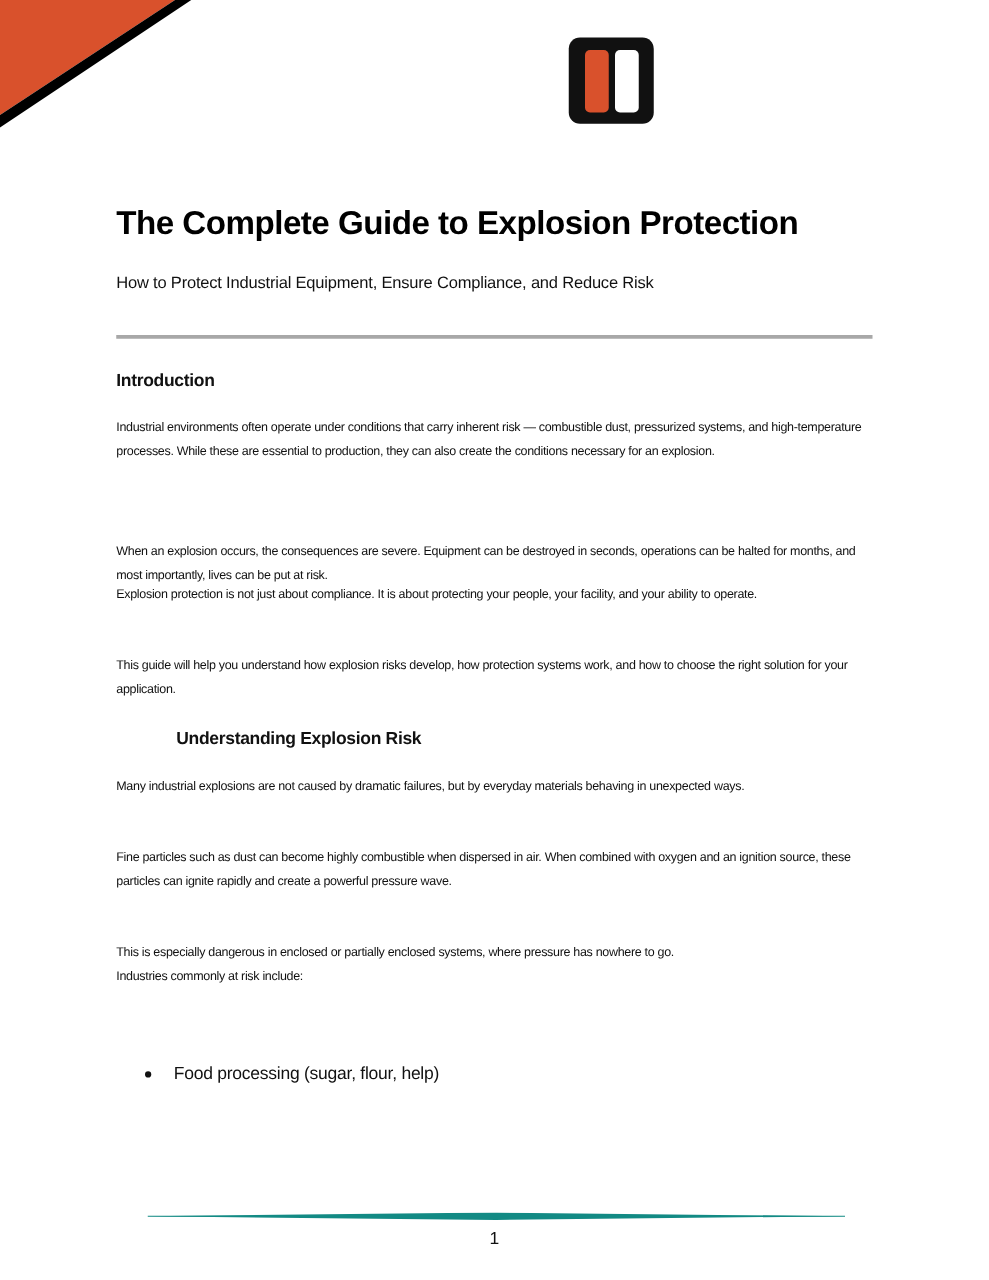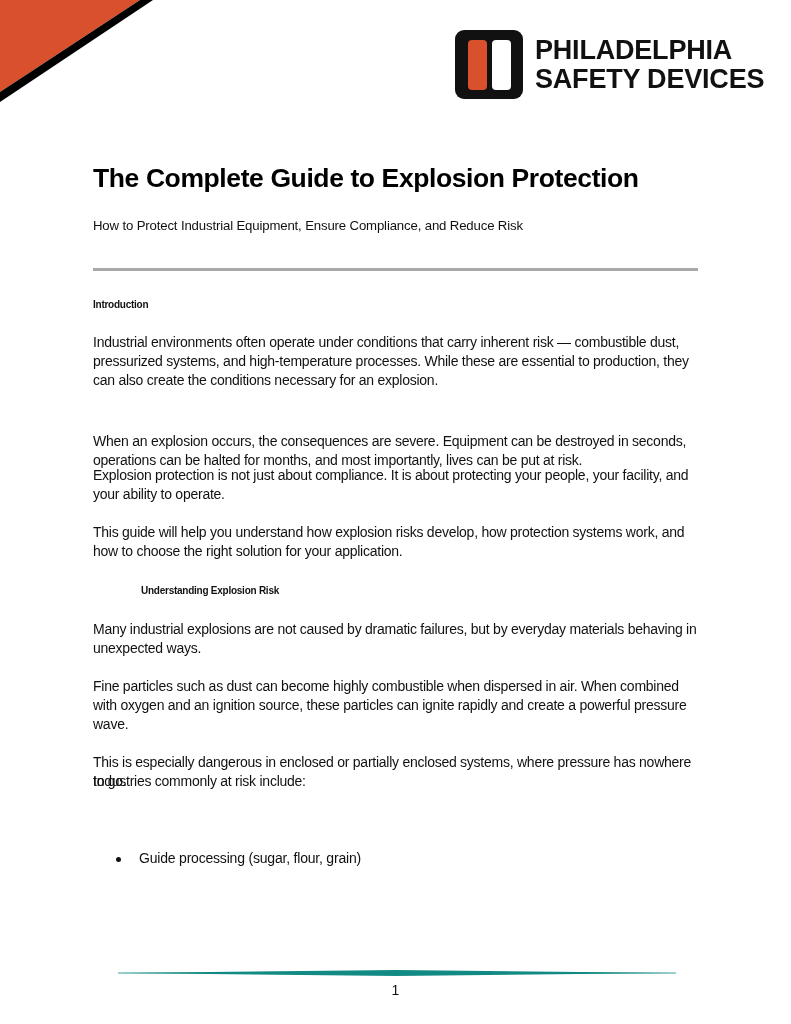--- a/index.html
+++ b/index.html
@@ -85,28 +85,28 @@
       top: 268px;
       left: 0;
       width: 605px;
       height: 3px;
       background: #a8a8a8;
     }
     .block {
       position: absolute;
       left: 0;
       width: 605px;
-      font-size: 14px;
+      font-size: 10px;
       line-height: 19px;
       letter-spacing: -0.25px;
       color: #111;
     }
     .heading {
       font-weight: bold;
-      font-size: 10px;
+      font-size: 14px;
     }
     .bullet-list {
       position: absolute;
       left: 0;
       width: 605px;
       list-style: none;
     }
     .bullet-item {
       position: relative;
       height: 19px;
@@ -147,24 +147,20 @@
 <svg class="corner" viewBox="0 0 160 110" width="160" height="110">
   <polygon points="0,0 140,0 0,92" fill="#d9512c"></polygon>
   <polygon points="140,0 153,0 0,102 0,92" fill="#000000"></polygon>
 </svg>
 
 <div class="logo">
   <div class="logo-mark">
     <div class="bar-left"></div>
     <div class="bar-right"></div>
   </div>
-  <div class="logo-text">
-    <div>PHILADELPHIA</div>
-    <div>SAFETY DEVICES</div>
-  </div>
 </div>
 
 <div class="content">
   <h1 class="doc-title">The Complete Guide to Explosion Protection</h1>
   <div class="doc-subtitle">How to Protect Industrial Equipment, Ensure Compliance, and Reduce Risk</div>
   <div class="rule"></div>
 
   <div class="block heading" style="top:295px;">Introduction</div>
 
   <p class="block" style="top:333px;">Industrial environments often operate under conditions that carry inherent risk — combustible dust, pressurized systems, and high-temperature processes. While these are essential to production, they can also create the conditions necessary for an explosion.</p>
@@ -175,21 +171,21 @@
   <div class="block heading" style="top:581px;margin-left:48px;">Understanding Explosion Risk</div>
 
   <p class="block" style="top:620px;">Many industrial explosions are not caused by dramatic failures, but by everyday materials behaving in unexpected ways.</p>
   <p class="block" style="top:677px;">Fine particles such as dust can become highly combustible when dispersed in air. When combined with oxygen and an ignition source, these particles can ignite rapidly and create a powerful pressure wave.</p>
   <p class="block" style="top:753px;">This is especially dangerous in enclosed or partially enclosed systems, where pressure has nowhere to go.</p>
   <p class="block" style="top:772px;">Industries commonly at risk include:</p>
 
   <ul class="bullet-list" style="top:849px;">
     <li class="bullet-item">
       <span class="bullet-dot"></span>
-      <span>Guide processing (sugar, flour, grain)</span>
+      <span>Food processing (sugar, flour, help)</span>
     </li>
   </ul>
 </div>
 
 <svg class="footer-rule" viewBox="0 0 558 6" width="558" height="6" preserveAspectRatio="none">
   <polygon points="0,3 279,0 558,3 279,6" fill="#138a84"></polygon>
   <rect x="0" y="2.6" width="558" height="0.8" fill="#138a84"></rect>
 </svg>
 <div class="page-number">1</div>
 

